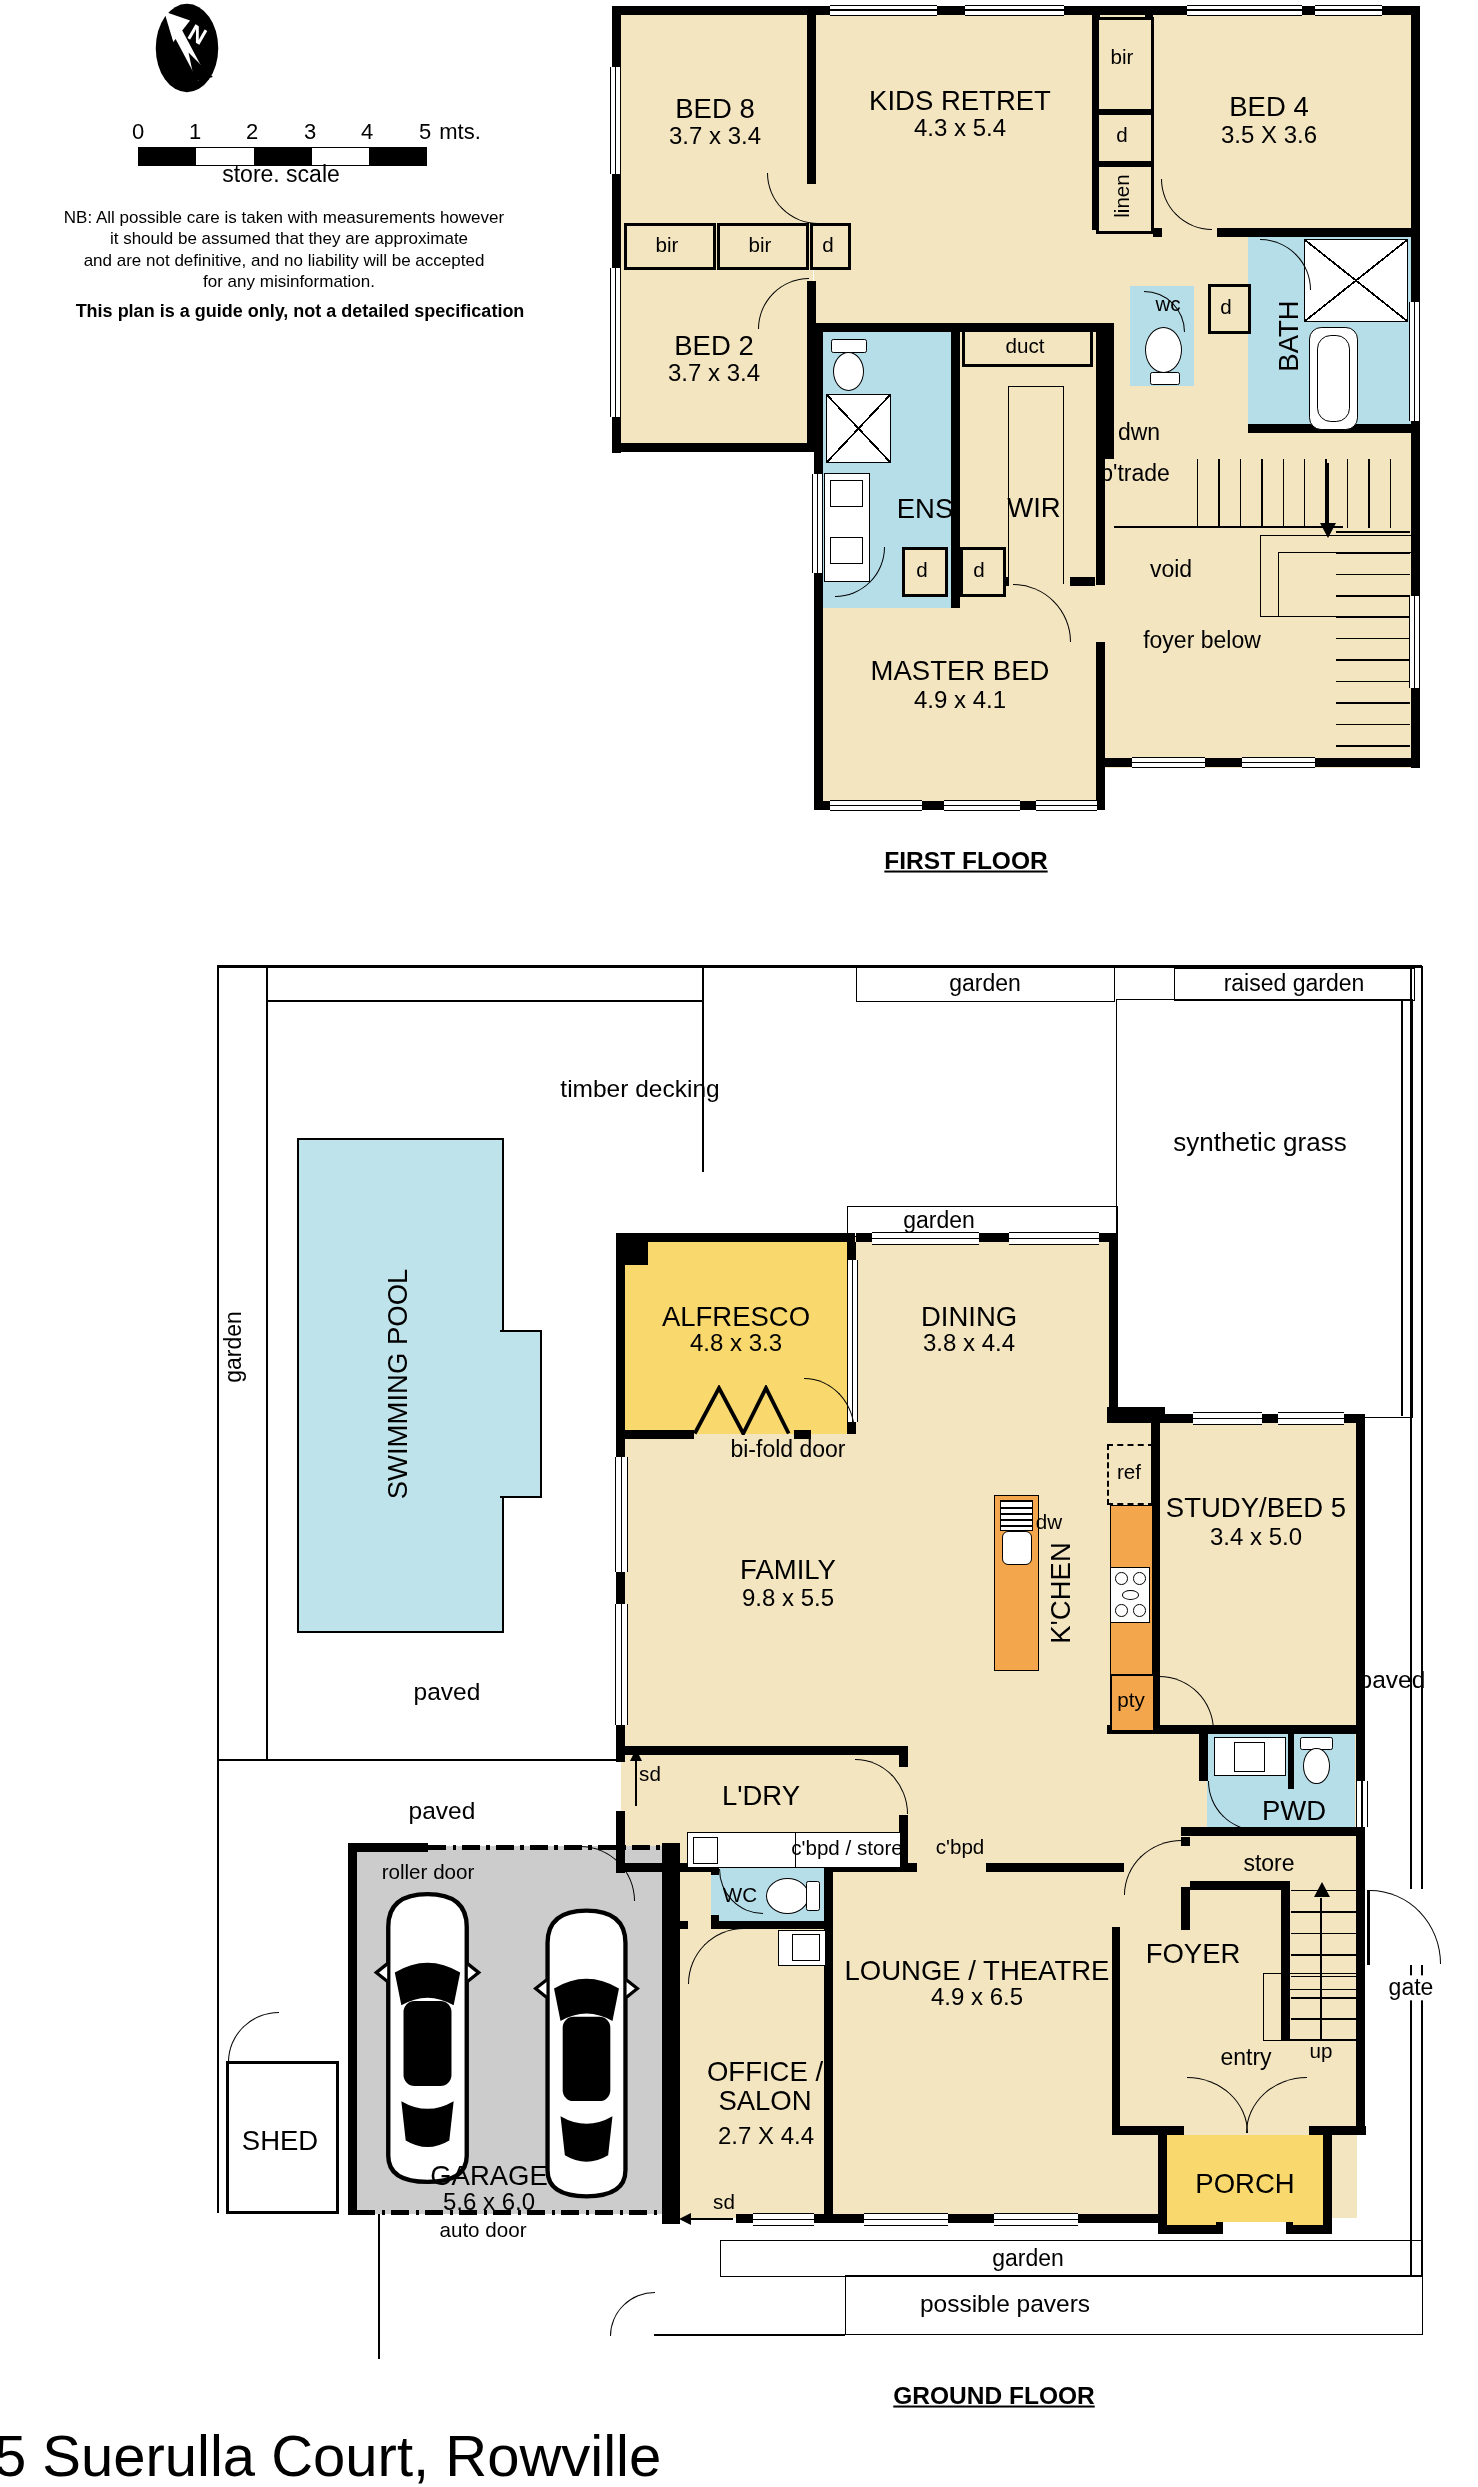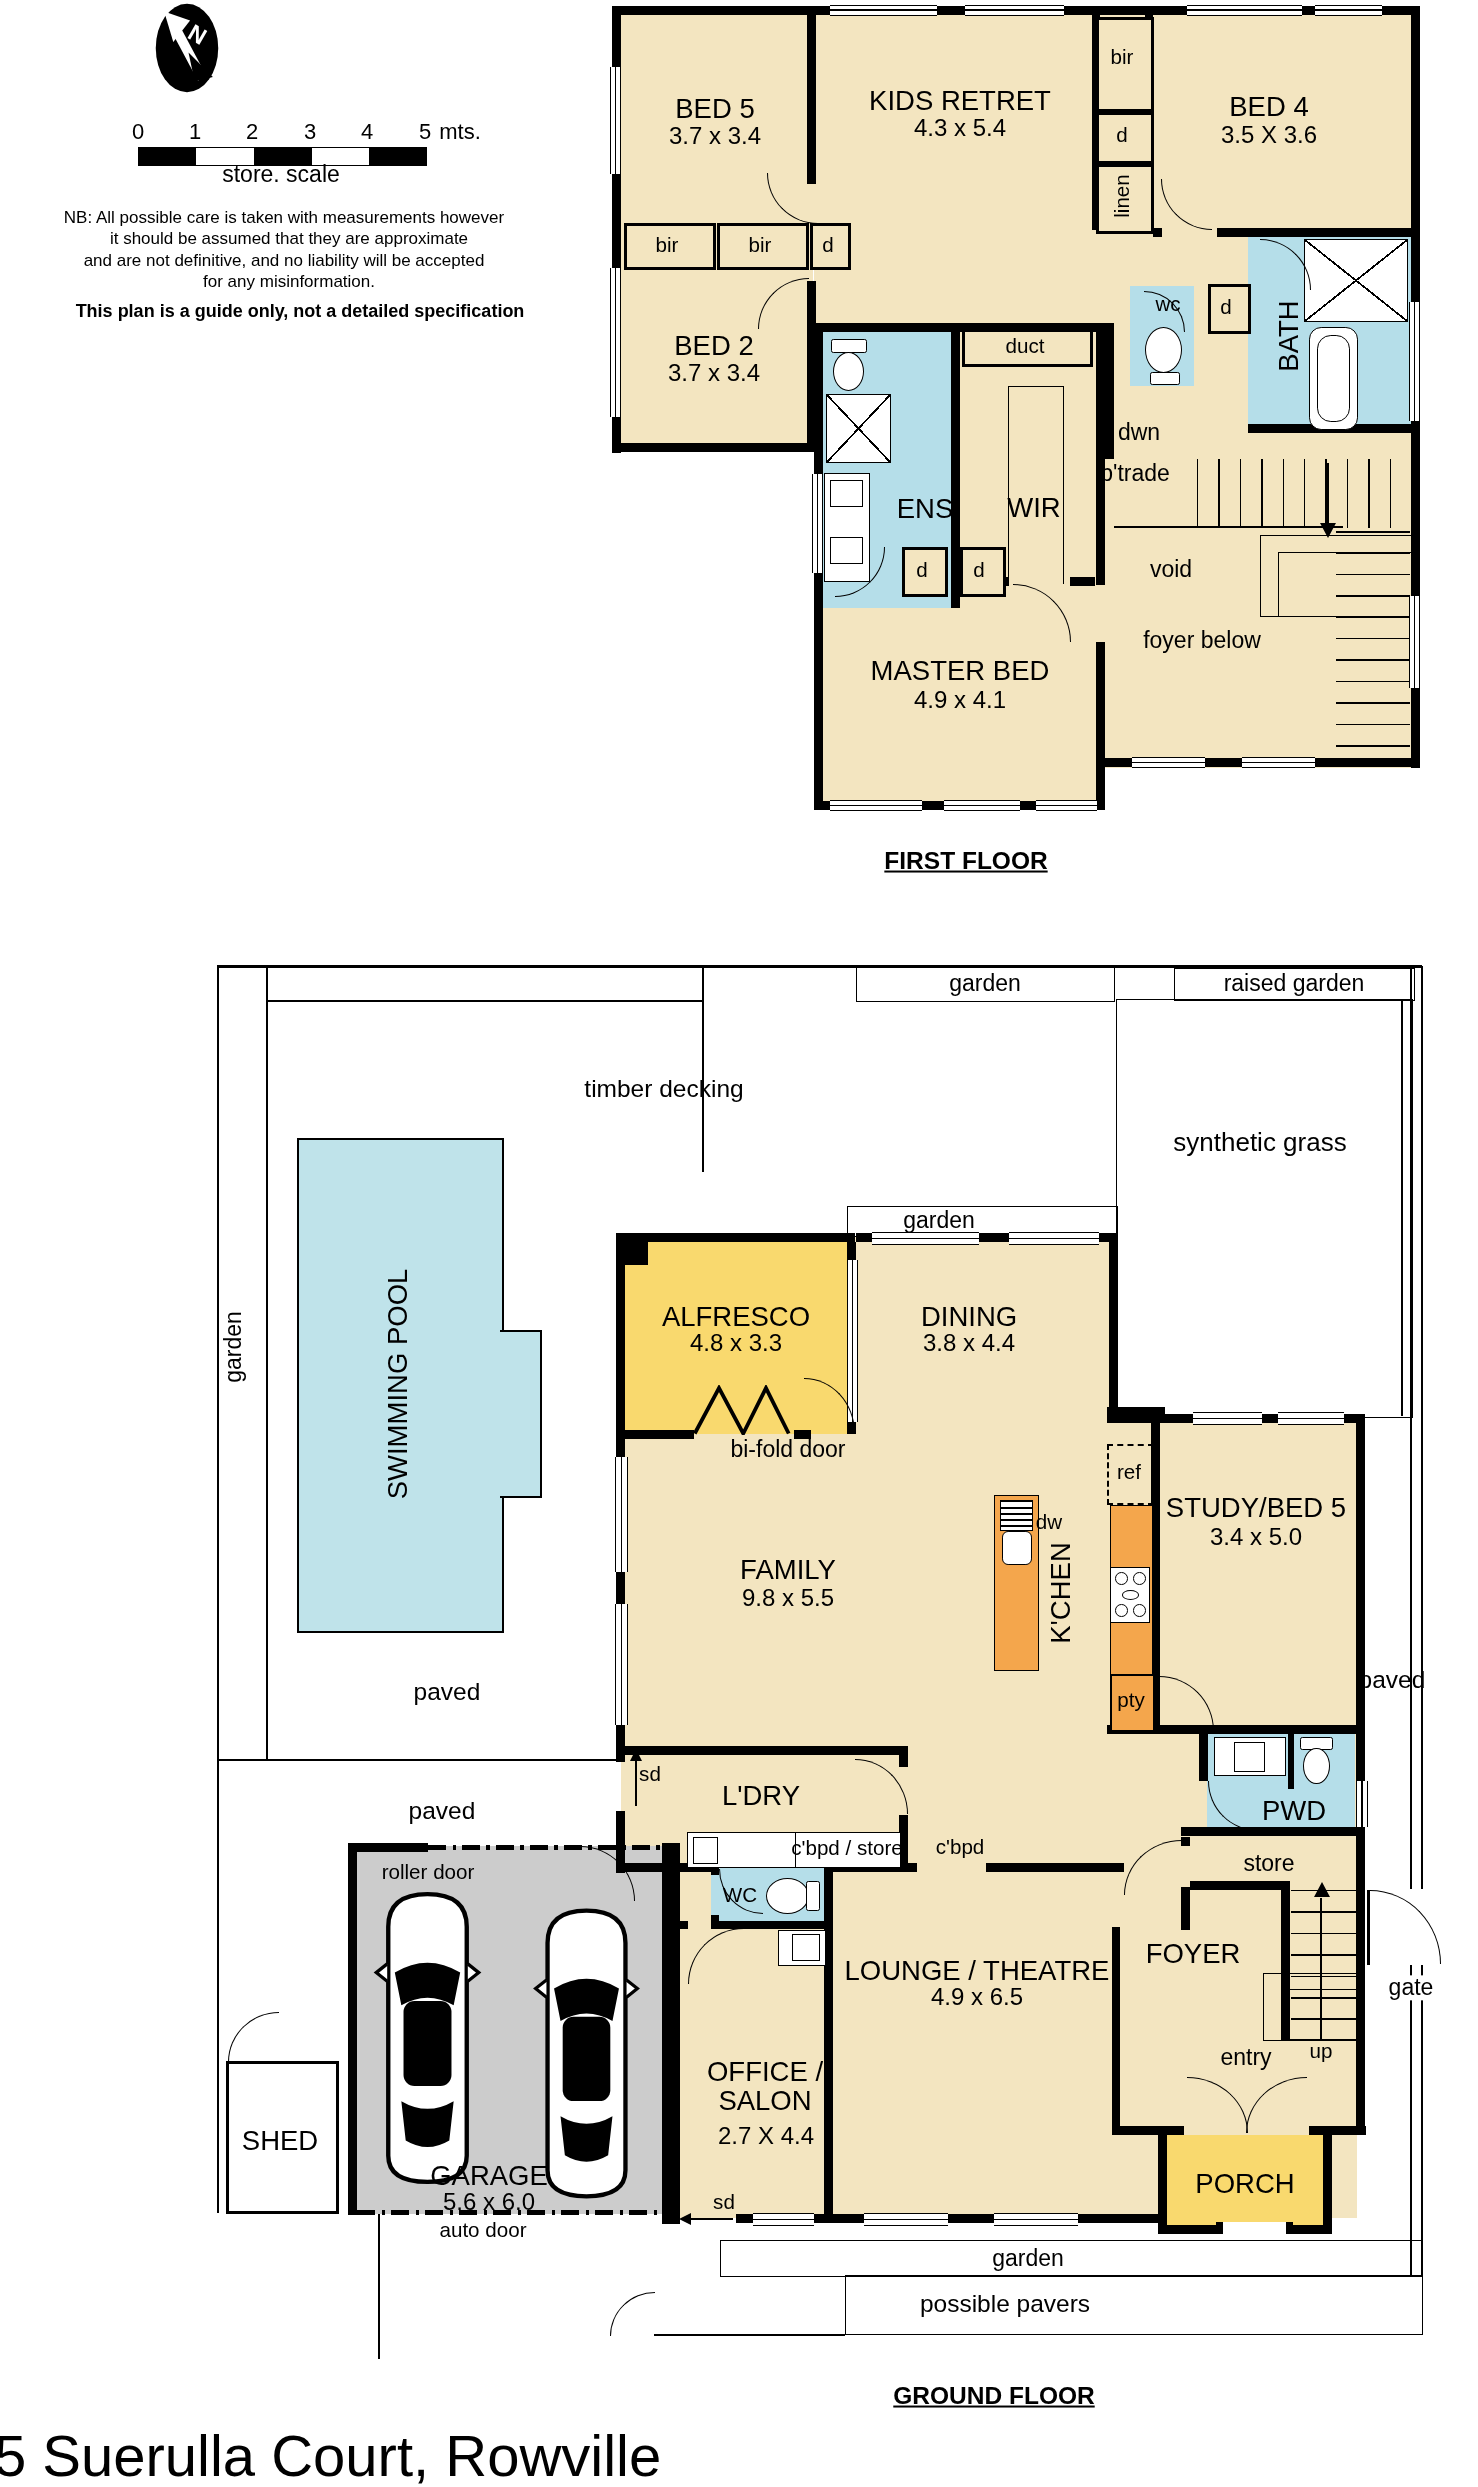--- a/index.html
+++ b/index.html
@@ -155,21 +155,21 @@
   <div class="winh" style="left:1242px;top:757px;width:73px;height:9.2px"></div>
 
   <div class="arc a-bl" style="left:767px;top:173px;width:50px;height:50px"></div>
   <div class="arc a-tl" style="left:758px;top:278px;width:50px;height:50px"></div>
   <div class="arc a-bl" style="left:1161px;top:179px;width:50px;height:50px"></div>
   <div class="arc a-tr" style="left:1144px;top:291px;width:40px;height:40px"></div>
   <div class="arc a-tr" style="left:1260px;top:239px;width:50px;height:50px"></div>
   <div class="arc a-br" style="left:835px;top:547px;width:49px;height:49px"></div>
   <div class="arc a-tr" style="left:1013px;top:584px;width:57px;height:57px"></div>
 
-  <div class="lb rm" style="left:715px;top:109px">BED 5</div>
+  <div class="lb rm" style="left:715px;top:109px">BED 8</div>
   <div class="lb dim" style="left:715px;top:136px">3.7 x 3.4</div>
   <div class="lb rm" style="left:960px;top:101px">KIDS RETRET</div>
   <div class="lb dim" style="left:960px;top:128px">4.3 x 5.4</div>
   <div class="lb rm" style="left:1269px;top:107px">BED 4</div>
   <div class="lb dim" style="left:1269px;top:135px">3.5 X 3.6</div>
   <div class="lb rm" style="left:714px;top:346px">BED 2</div>
   <div class="lb dim" style="left:714px;top:373px">3.7 x 3.4</div>
   <div class="lb sm" style="left:667px;top:245px">bir</div>
   <div class="lb sm" style="left:760px;top:245px">bir</div>
   <div class="lb sm" style="left:828px;top:245px">d</div>
@@ -199,21 +199,21 @@
   <div class="ln" style="left:702px;top:966px;width:1.5px;height:206px"></div>
   <div class="ln" style="left:219px;top:1759px;width:402px;height:1.5px"></div>
   <div class="ln" style="left:1410px;top:966px;width:2.3px;height:1309px"></div>
   <div class="ln" style="left:1421px;top:966px;width:2.3px;height:1309px"></div>
   <div class="f" style="left:1407px;top:1889px;width:18.3px;height:76px;background:#fff"></div>
 
   <div class="nest" style="left:856px;top:966px;width:257px;height:34px"></div>
   <div class="lb" style="left:985px;top:984px">garden</div>
   <div class="nest" style="left:1174px;top:968px;width:239px;height:31px"></div>
   <div class="lb" style="left:1294px;top:984px">raised garden</div>
-  <div class="lb" style="left:664px;top:1089px;font-size:24.5px">timber decking</div>
+  <div class="lb" style="left:640px;top:1089px;font-size:24.5px">timber decking</div>
   <div class="nest" style="left:1116px;top:999px;width:295px;height:417px;border-width:1.5px"></div>
   <div class="ln" style="left:1401px;top:999px;width:1.5px;height:417px"></div>
   <div class="lb" style="left:1260px;top:1142px;font-size:26px">synthetic grass</div>
   <div class="lb v" style="left:234px;top:1347px">garden</div>
 
   <div class="f" style="left:297px;top:1138px;width:203px;height:491px;background:#BFE3EA;border:2.3px solid #000"></div>
   <div class="f" style="left:500px;top:1330px;width:40px;height:164px;background:#BFE3EA;border:2.3px solid #000;border-left:none"></div>
   <div class="lb rm v" style="left:398px;top:1384px">SWIMMING POOL</div>
 
   <div class="nest" style="left:847px;top:1206px;width:269px;height:29px"></div>

